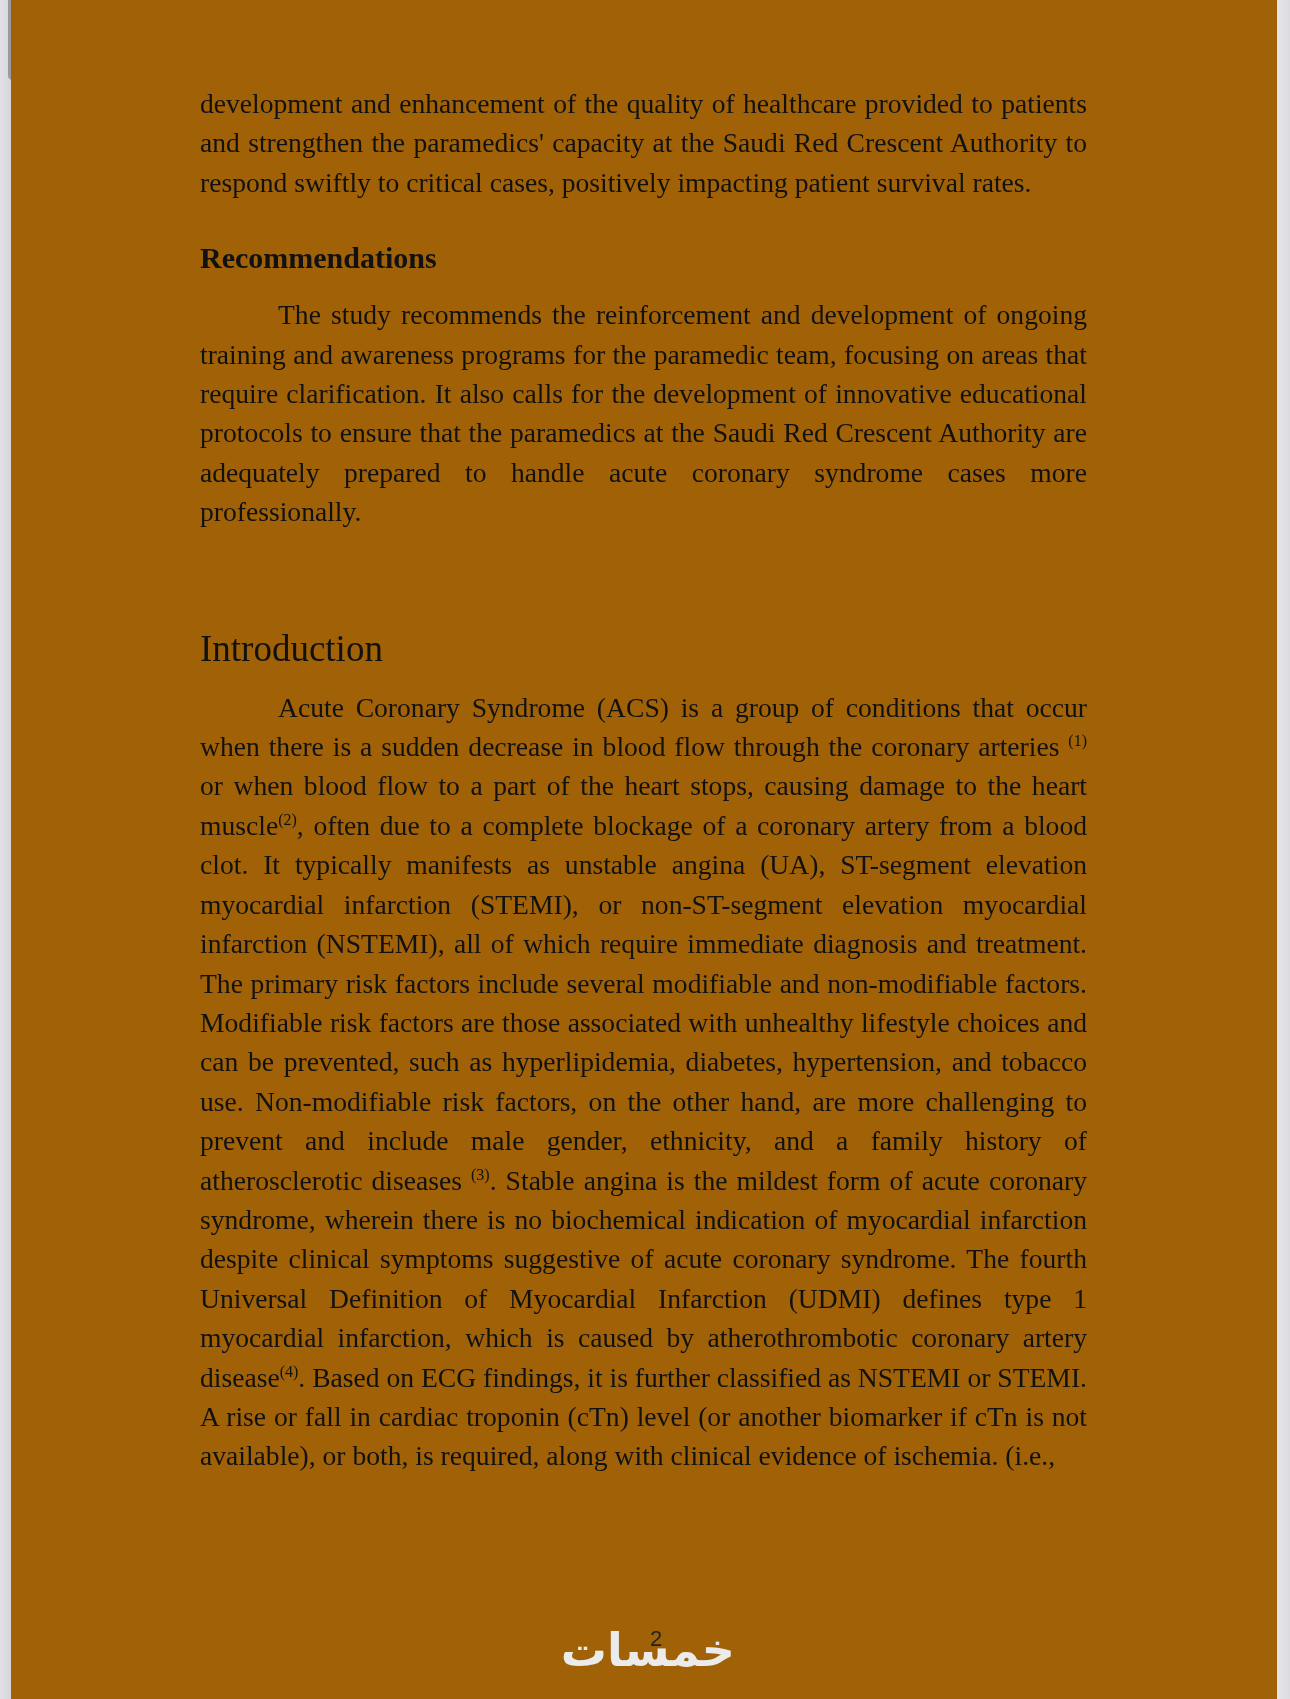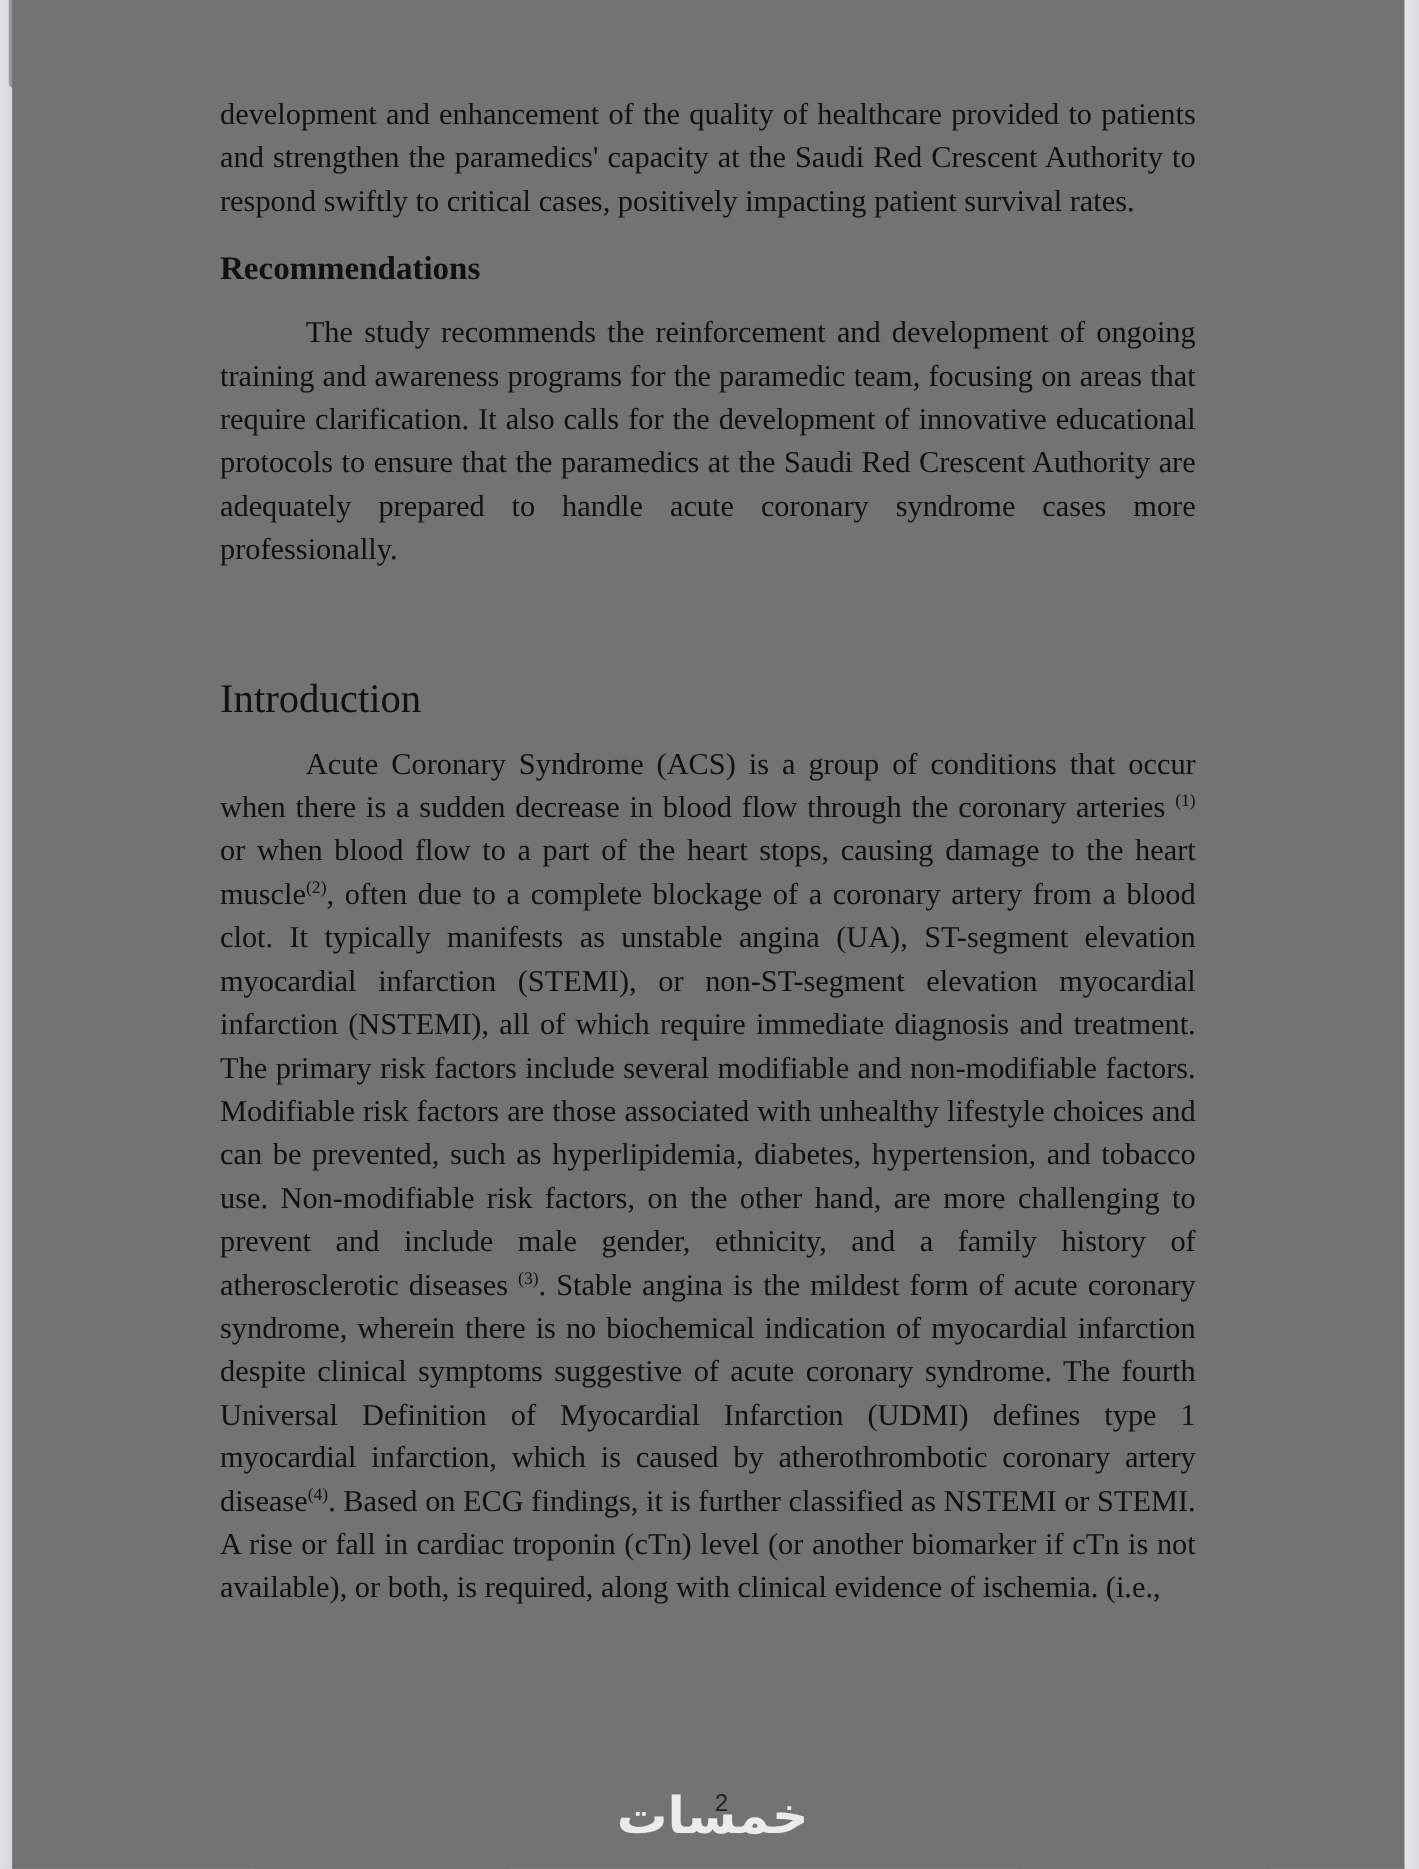--- a/index.html
+++ b/index.html
@@ -31,21 +31,21 @@
       height: 80px;
       background: #9a9a9c;
       border-radius: 0 0 5px 5px;
     }
     .page {
       position: absolute;
       left: 11px;
       top: 0;
       width: 1266px;
       height: 1699px;
-      background: #737373;
+      background: #a16207;
     }
     .right-gutter {
       position: absolute;
       right: 0;
       top: 0;
       width: 13px;
       height: 1699px;
       background: linear-gradient(to right, #e6e6ea, #dcdce0);
     }
     .content {
@@ -70,21 +70,21 @@
       margin: 0;
       line-height: 40px;
     }
     h2 {
       font-size: 37px;
       font-weight: normal;
       margin: 0;
       line-height: 46px;
     }
     .h-recommend {
-      margin-top: 23px;
+      margin-top: 36px;
       margin-bottom: 17px;
     }
     .h-intro {
       margin-top: 94px;
       margin-bottom: 16px;
     }
     sup {
       font-size: 16px;
       line-height: 0;
       vertical-align: 10px;

